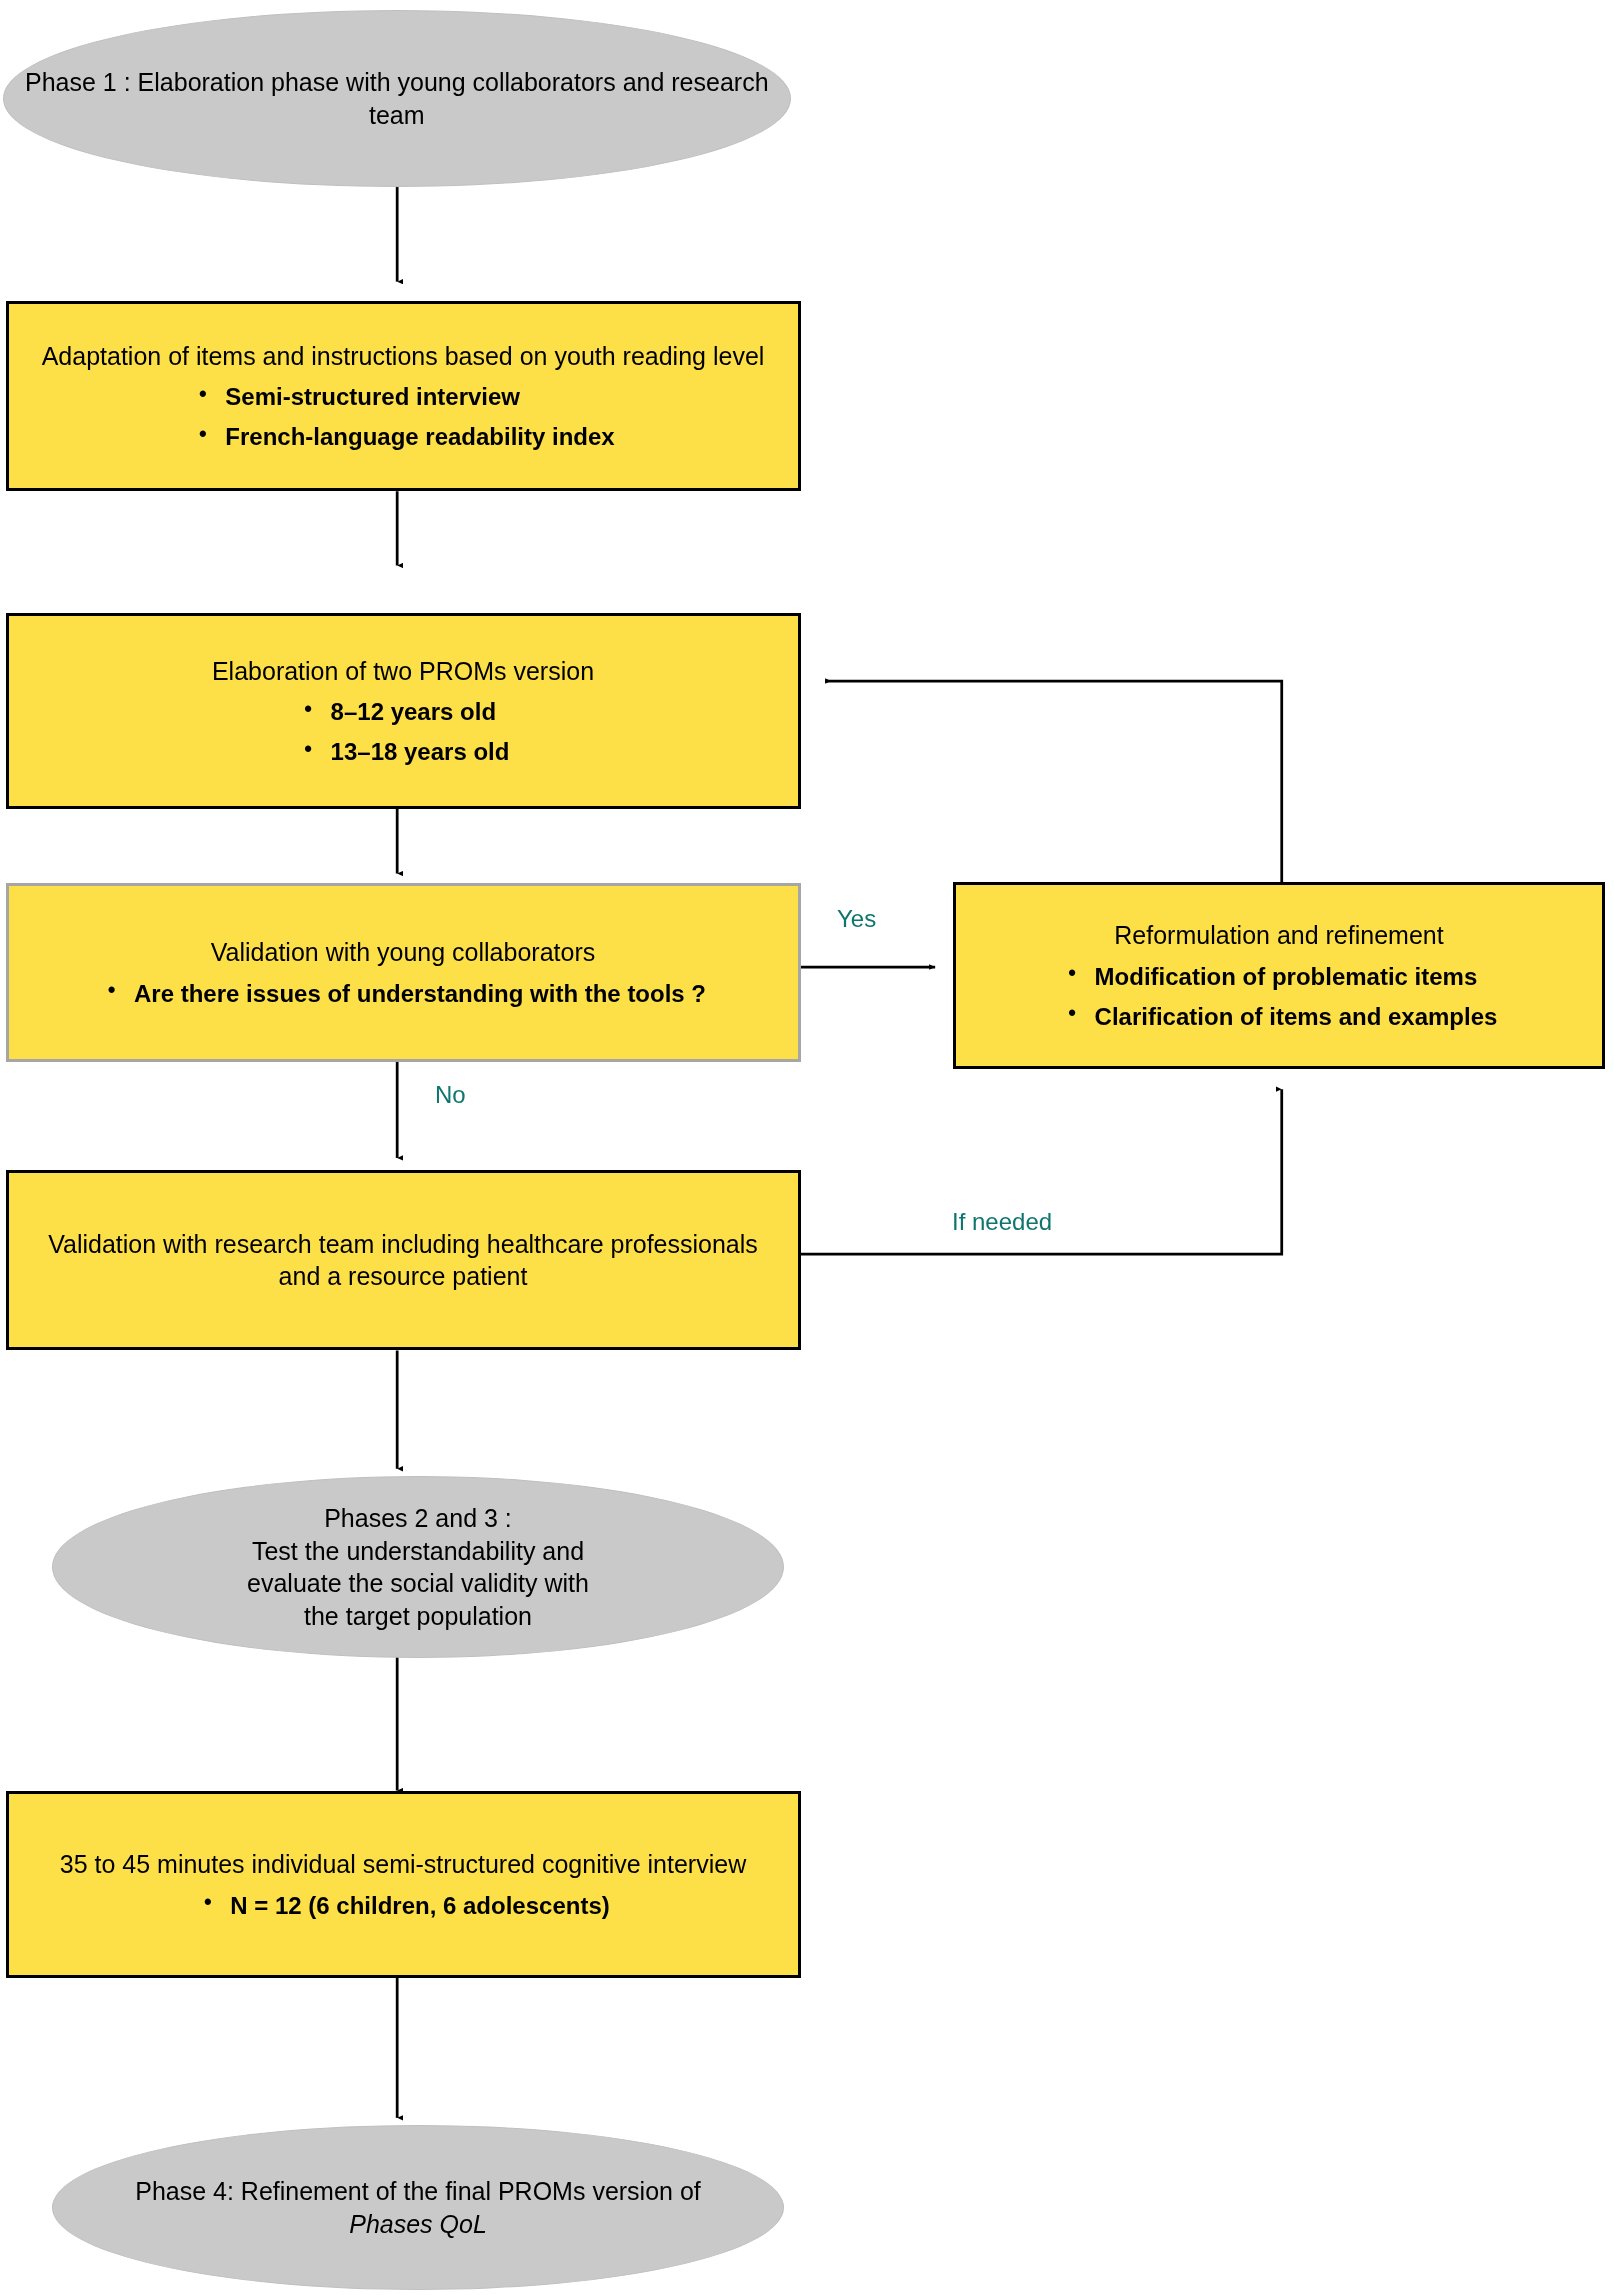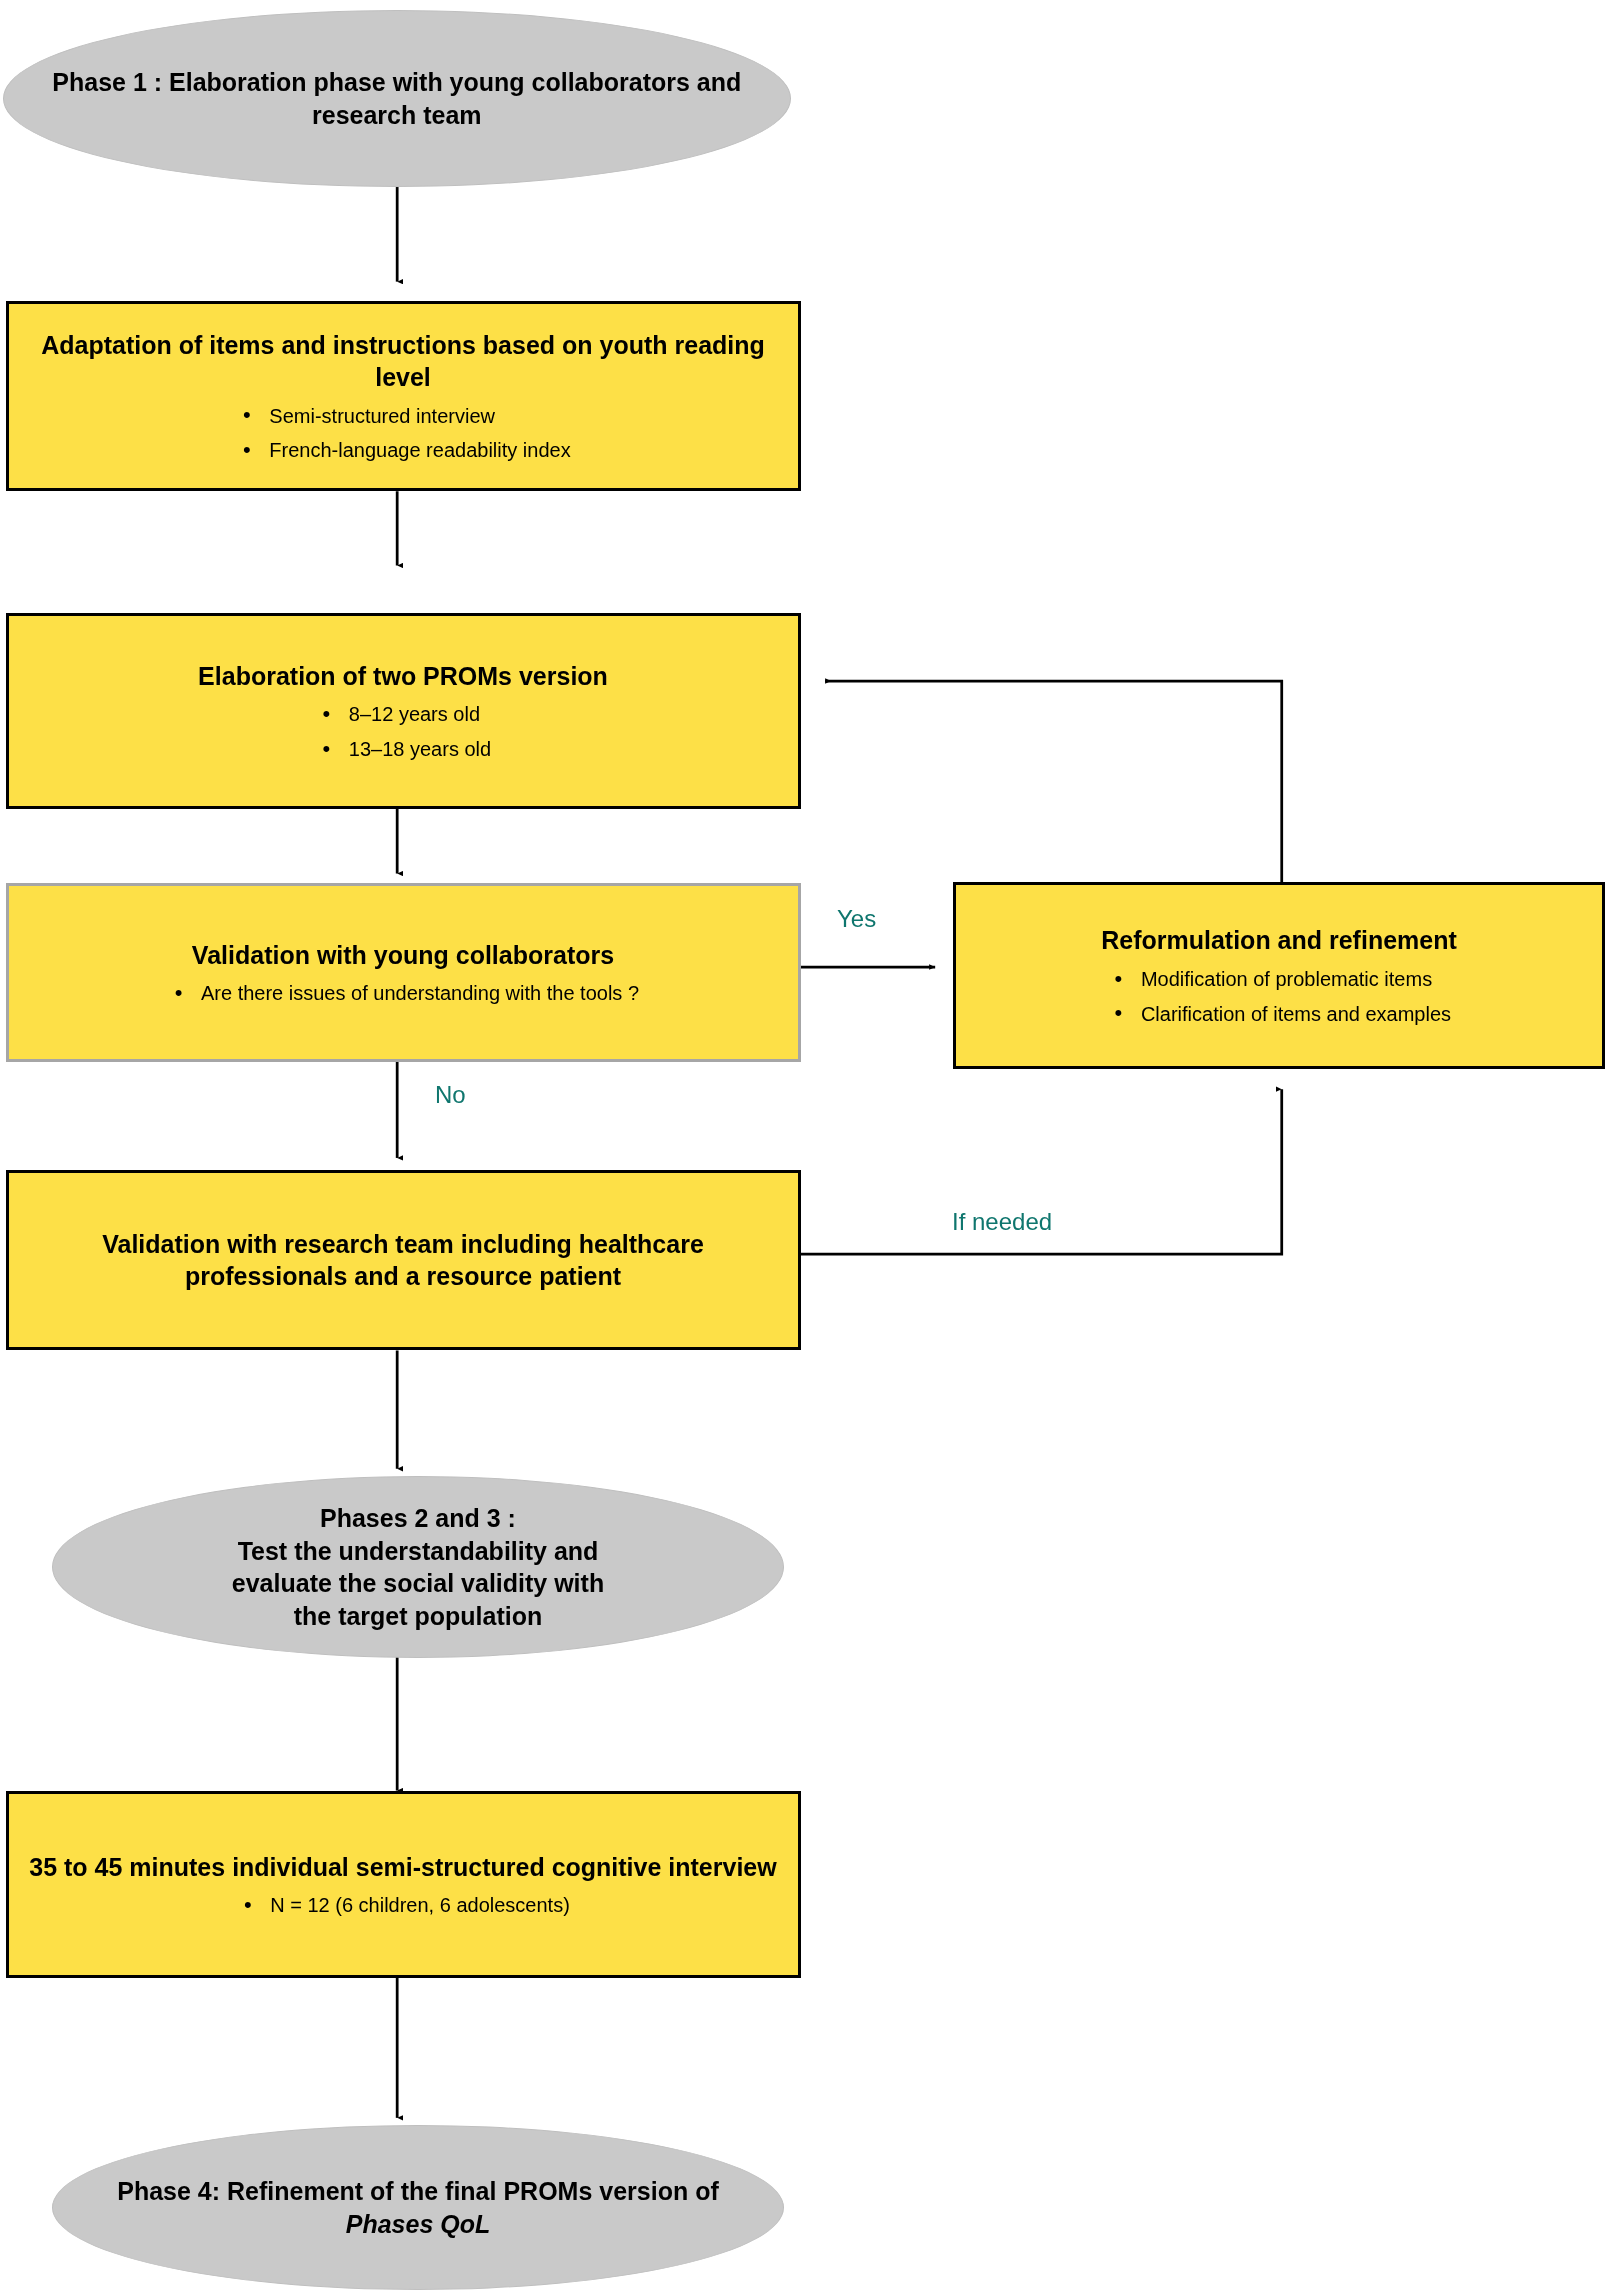--- a/index.html
+++ b/index.html
@@ -48,38 +48,38 @@
 
   .box {
     background: #fde047;
     border: 3.9px solid #000000;
   }
   .box.gray-border {
     border: 3.9px solid #a6a6a6;
   }
 
   .title {
-    font-weight: bold;
+    font-weight: normal;
     font-size: 25px;
     letter-spacing: 0px;
     padding: 0 20px;
   }
   .title.small {
     font-size: 25px;
   }
   .italic {
     font-style: italic;
   }
 
   .bullets {
     list-style: none;
     margin: 0;
     padding: 0;
-    font-size: 20px;
-    font-weight: normal;
+    font-size: 24px;
+    font-weight: bold;
     display: inline-block;
     text-align: left;
   }
   .bullets li {
     position: relative;
     padding-left: 34px;
     margin-top: 8.8px;
     white-space: normal;
   }
   .bullets li::before {

